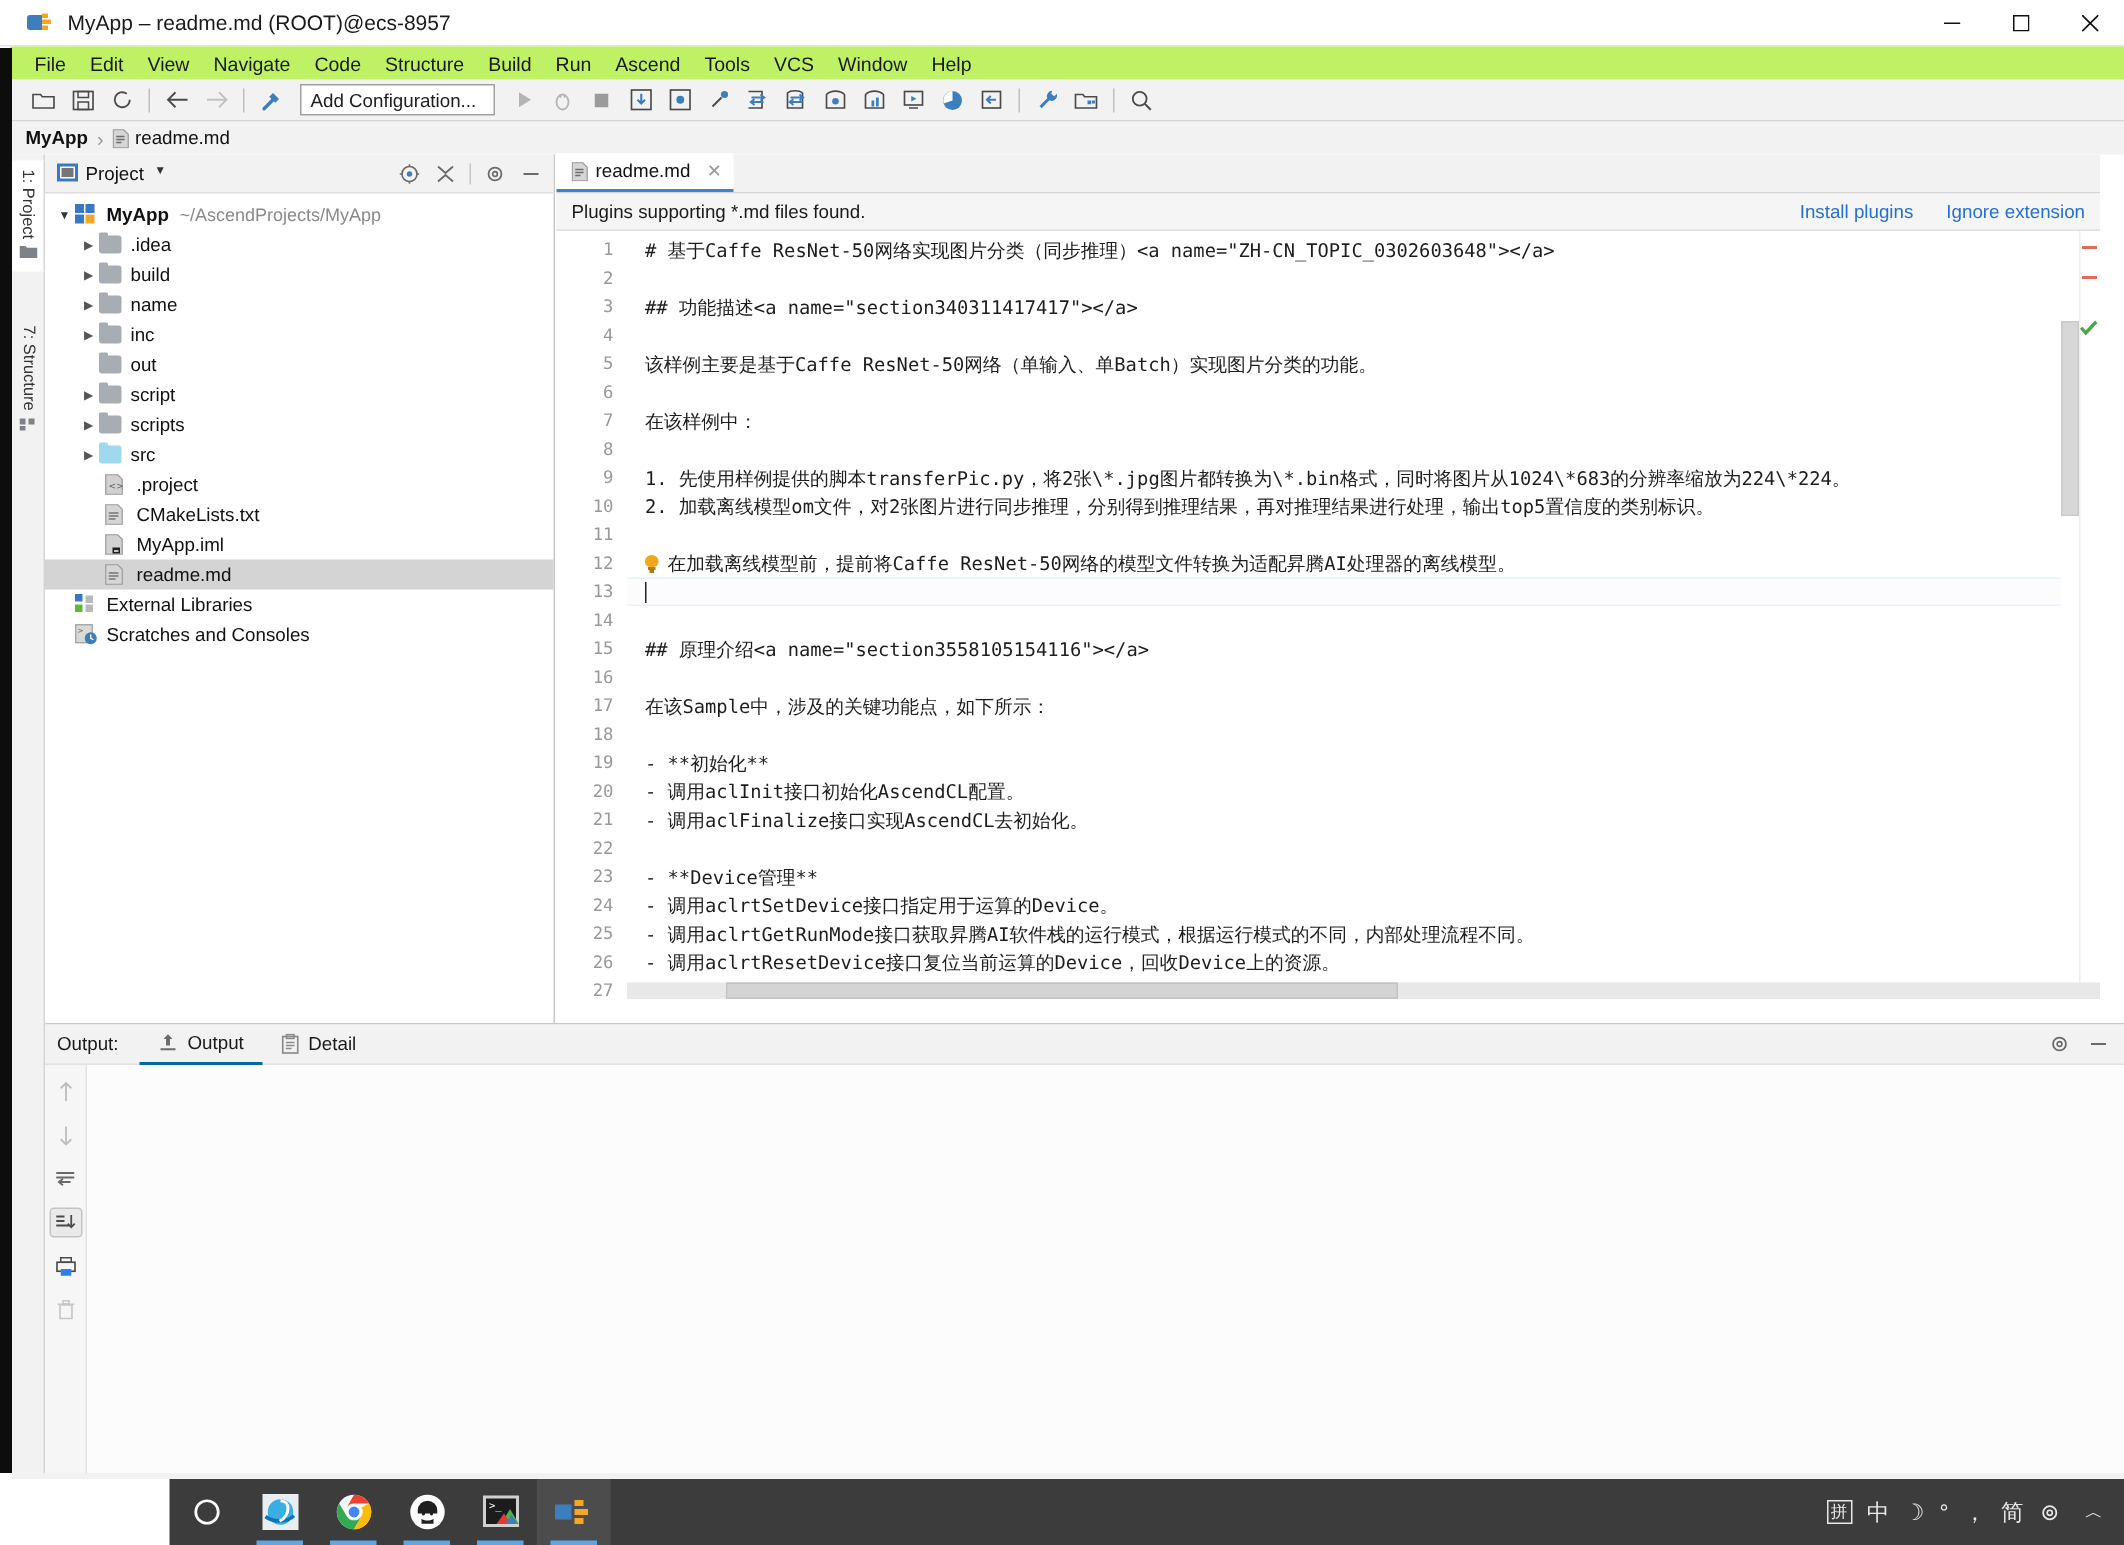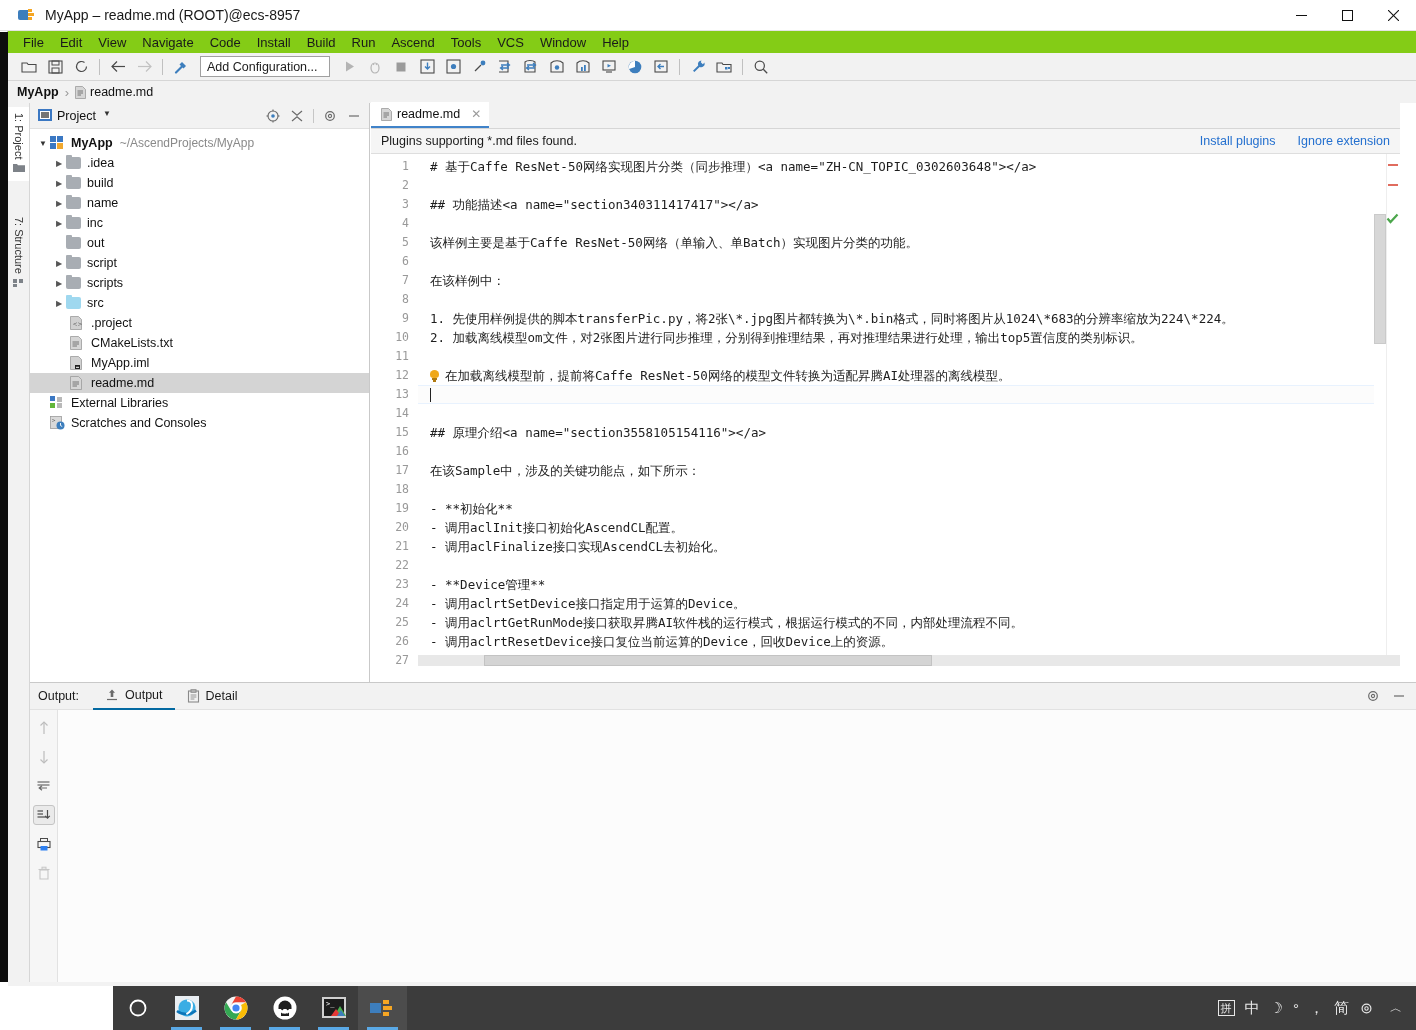--- a/index.html
+++ b/index.html
@@ -48,21 +48,21 @@
     margin-left: auto; display: flex; height: 31px;
   }
   .win-btn {
     width: 46px; height: 31px; display: flex; align-items: center; justify-content: center;
     font-size: 13px; color: #111; cursor: default;
   }
 
   
   .menubar {
     position: absolute; left: 8px; top: 31px; width: 1408px; height: 22px;
-    background: #84cc16;
+    background: #bef264;
     display: flex; align-items: center;
     padding-left: 7px;
   }
   .menu-item {
     font-size: 13px; color: #1a1a1a; padding: 2px 8px; cursor: default;
     font-family: "Liberation Sans", sans-serif;
   }
 
   
   .toolbar {
@@ -350,21 +350,21 @@
       </div>
     </div>
   </div>
 
   <div class="menubar">
     <div class="menu-item"><span>File</span></div>
     <div class="menu-item"><span>Edit</span></div>
     <div class="menu-item"><span>View</span></div>
     <div class="menu-item"><span>Navigate</span></div>
     <div class="menu-item"><span>Code</span></div>
-    <div class="menu-item"><span>Install</span></div>
+    <div class="menu-item"><span>Structure</span></div>
     <div class="menu-item"><span>Build</span></div>
     <div class="menu-item"><span>Run</span></div>
     <div class="menu-item"><span>Ascend</span></div>
     <div class="menu-item"><span>Tools</span></div>
     <div class="menu-item"><span>VCS</span></div>
     <div class="menu-item"><span>Window</span></div>
     <div class="menu-item"><span>Help</span></div>
   </div>
 
   <div class="toolbar">

